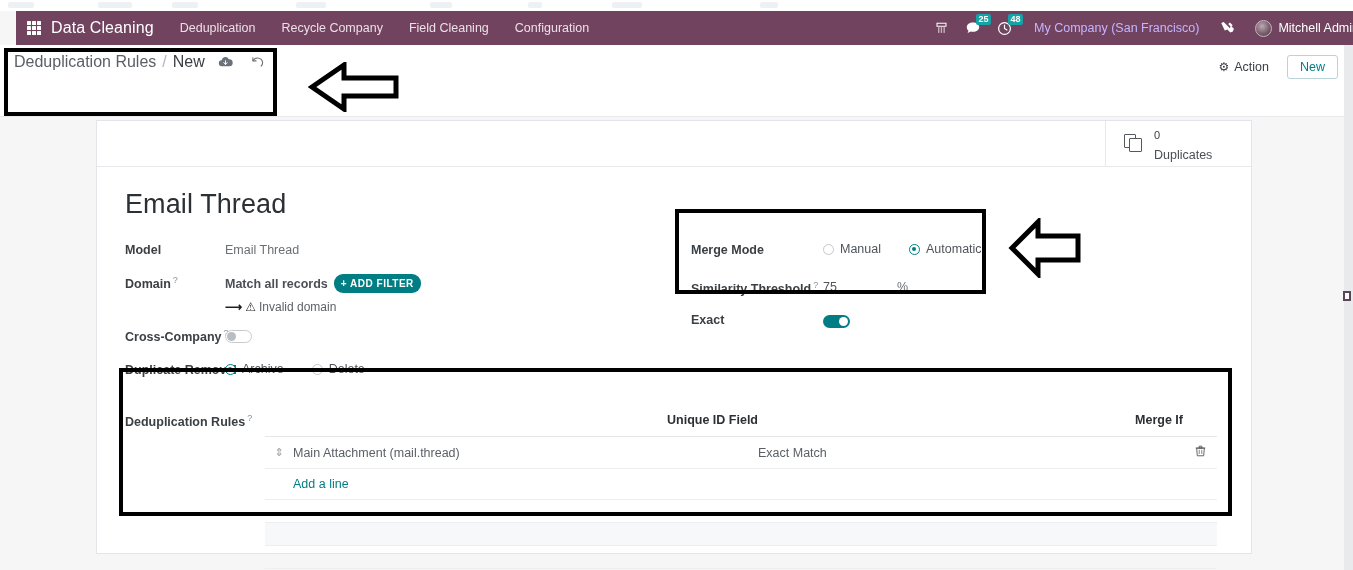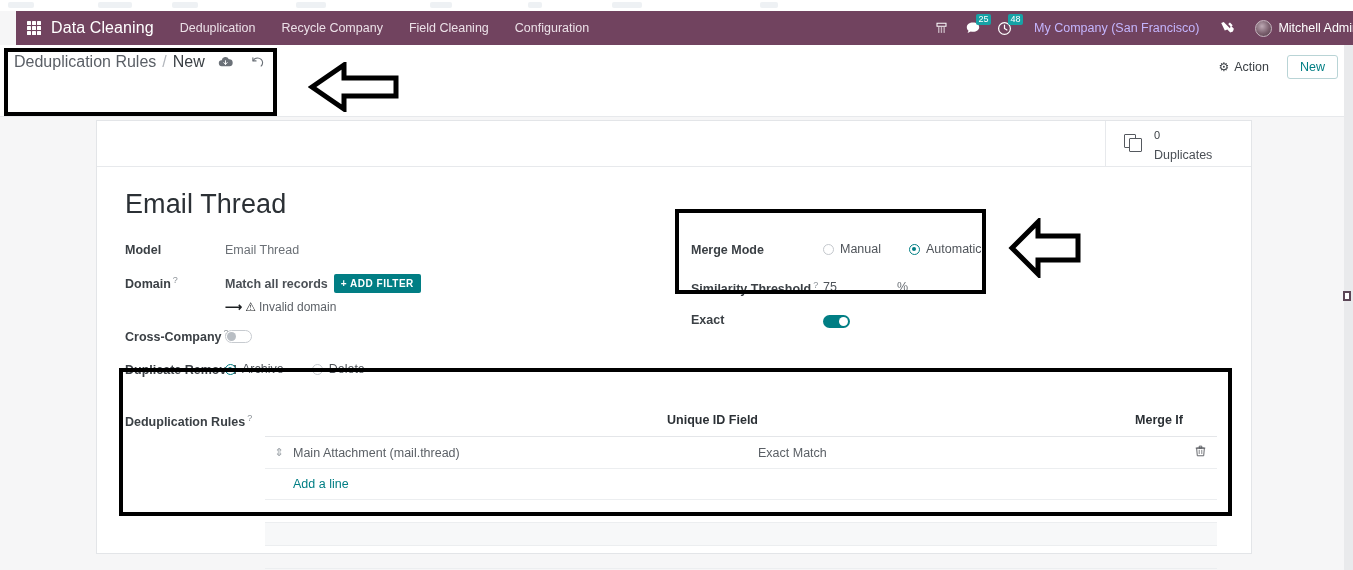--- a/index.html
+++ b/index.html
@@ -48,21 +48,21 @@
     margin-left: auto; display: flex; align-items: center; gap: 0; padding-right: 10px;
   }
   .nav-icn {
     position: relative; margin-left: 16px; color: #ffffff;
     display: flex; align-items: center; font-size: 13px; line-height: 1;
   }
   .badge {
     position: absolute; top: -7px; left: 11px;
     background: #17a2a6; color: #fff; font-size: 9px; line-height: 11px;
     padding: 0 2.5px; border-radius: 2px; min-width: 13px; text-align: right;
-    font-weight: normal;
+    font-weight: bold;
   }
   .company { font-size: 12.5px; margin-left: 22px; color: #c4b5fd; white-space: nowrap; }
   .wrench { margin-left: 20px; font-size: 14px; }
   .avatar {
     width: 17px; height: 17px; border-radius: 50%; margin-left: 20px; margin-right: 6px;
     background: radial-gradient(circle at 40% 35%, #bda9b4 0%, #7a5f6d 55%, #4e3a46 100%);
     border: 1px solid #c7b6c0; flex: none;
   }
   .username { font-size: 12.5px; color: #ffffff; white-space: nowrap; }
 
@@ -141,21 +141,21 @@
   }
   .col-right .flabel { width: 132px; }
   .qmark { color: #8a9096; font-size: 9px; vertical-align: super; margin-left: 2px; font-weight: normal; }
   .fval { font-size: 12.5px; color: #6b7076; padding-top: 1px; }
 
   .domain-line { display: flex; align-items: center; }
   .domain-txt { font-size: 12.5px; color: #4b5056; font-weight: bold; }
   .add-filter {
     background: #017e84; color: #ffffff; border: none; font-family: inherit;
     font-size: 10px; font-weight: bold; letter-spacing: .5px;
-    padding: 4px 7px; margin-left: 6px; border-radius: 2px; white-space: nowrap;
+    padding: 4px 7px; margin-left: 6px; border-radius: 9px; white-space: nowrap;
   }
   .invalid-line {
     display: flex; align-items: center; gap: 3px;
     margin-top: 7px; font-size: 12px; color: #5d6268;
   }
   .arrow-glyph { font-size: 12px; color: #1c1f22; font-weight: bold; }
   .warn-glyph { font-size: 12px; color: #1c1f22; }
 
   .toggle {
     width: 27px; height: 13px; border-radius: 7px; position: relative;

